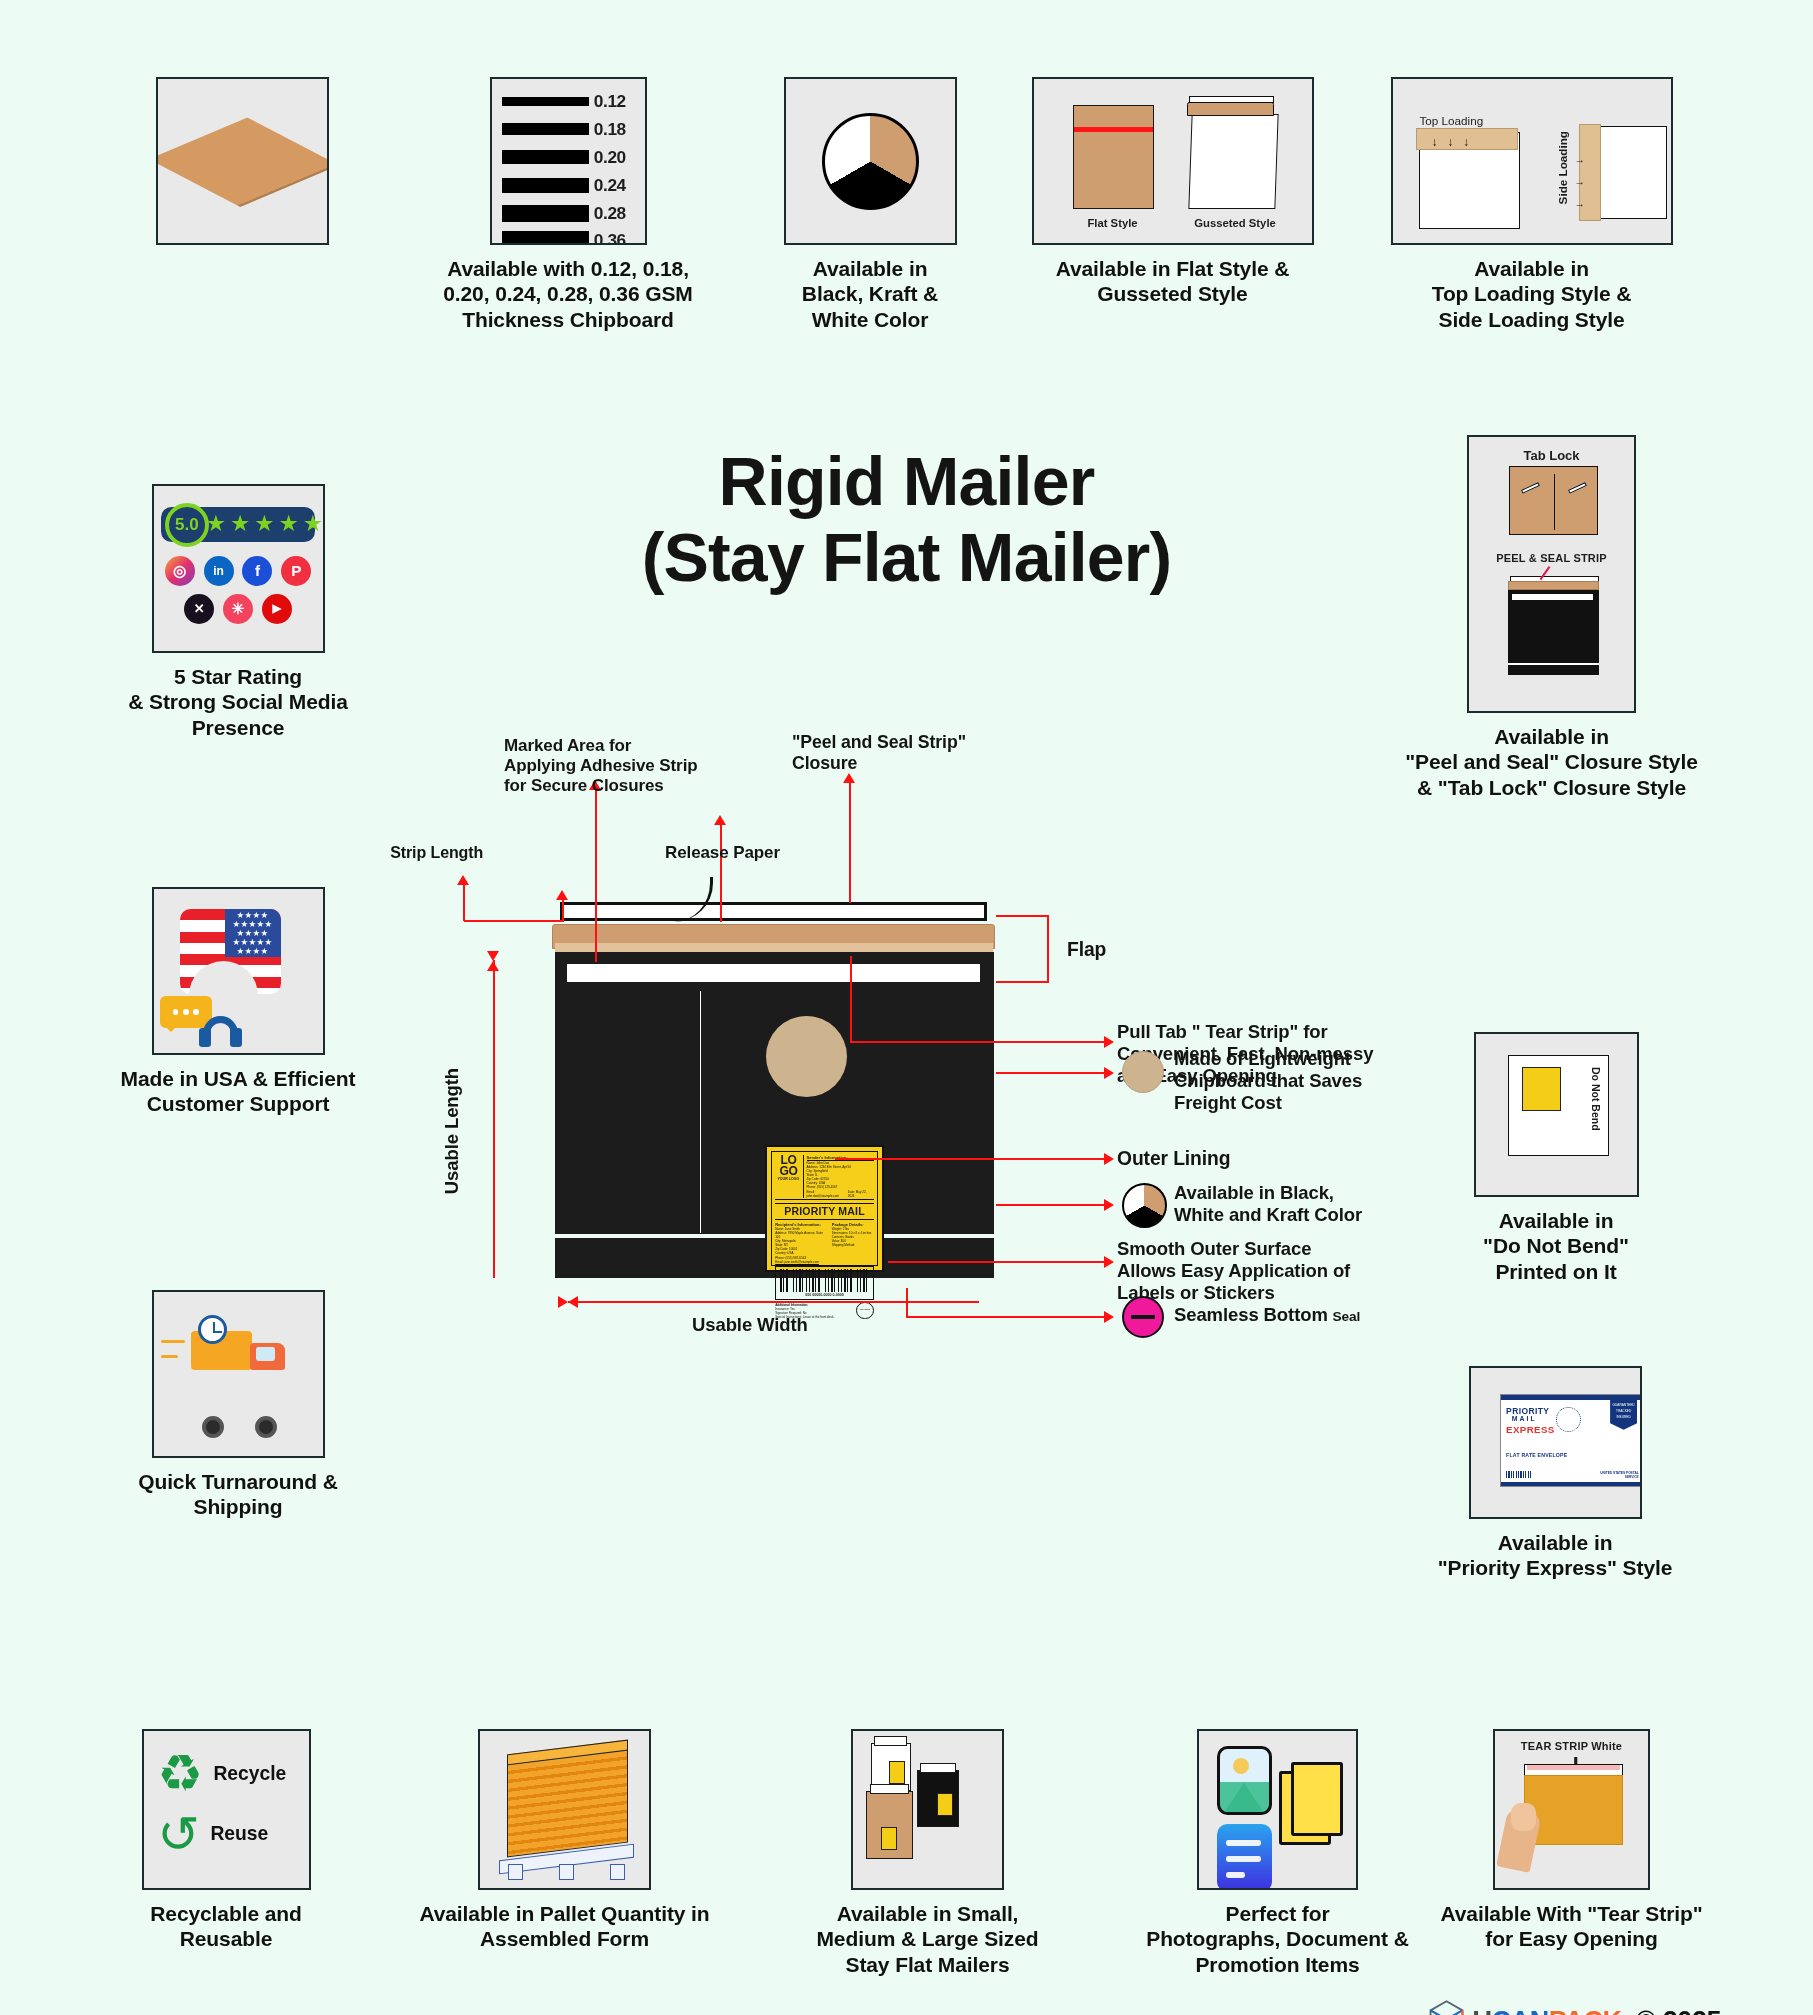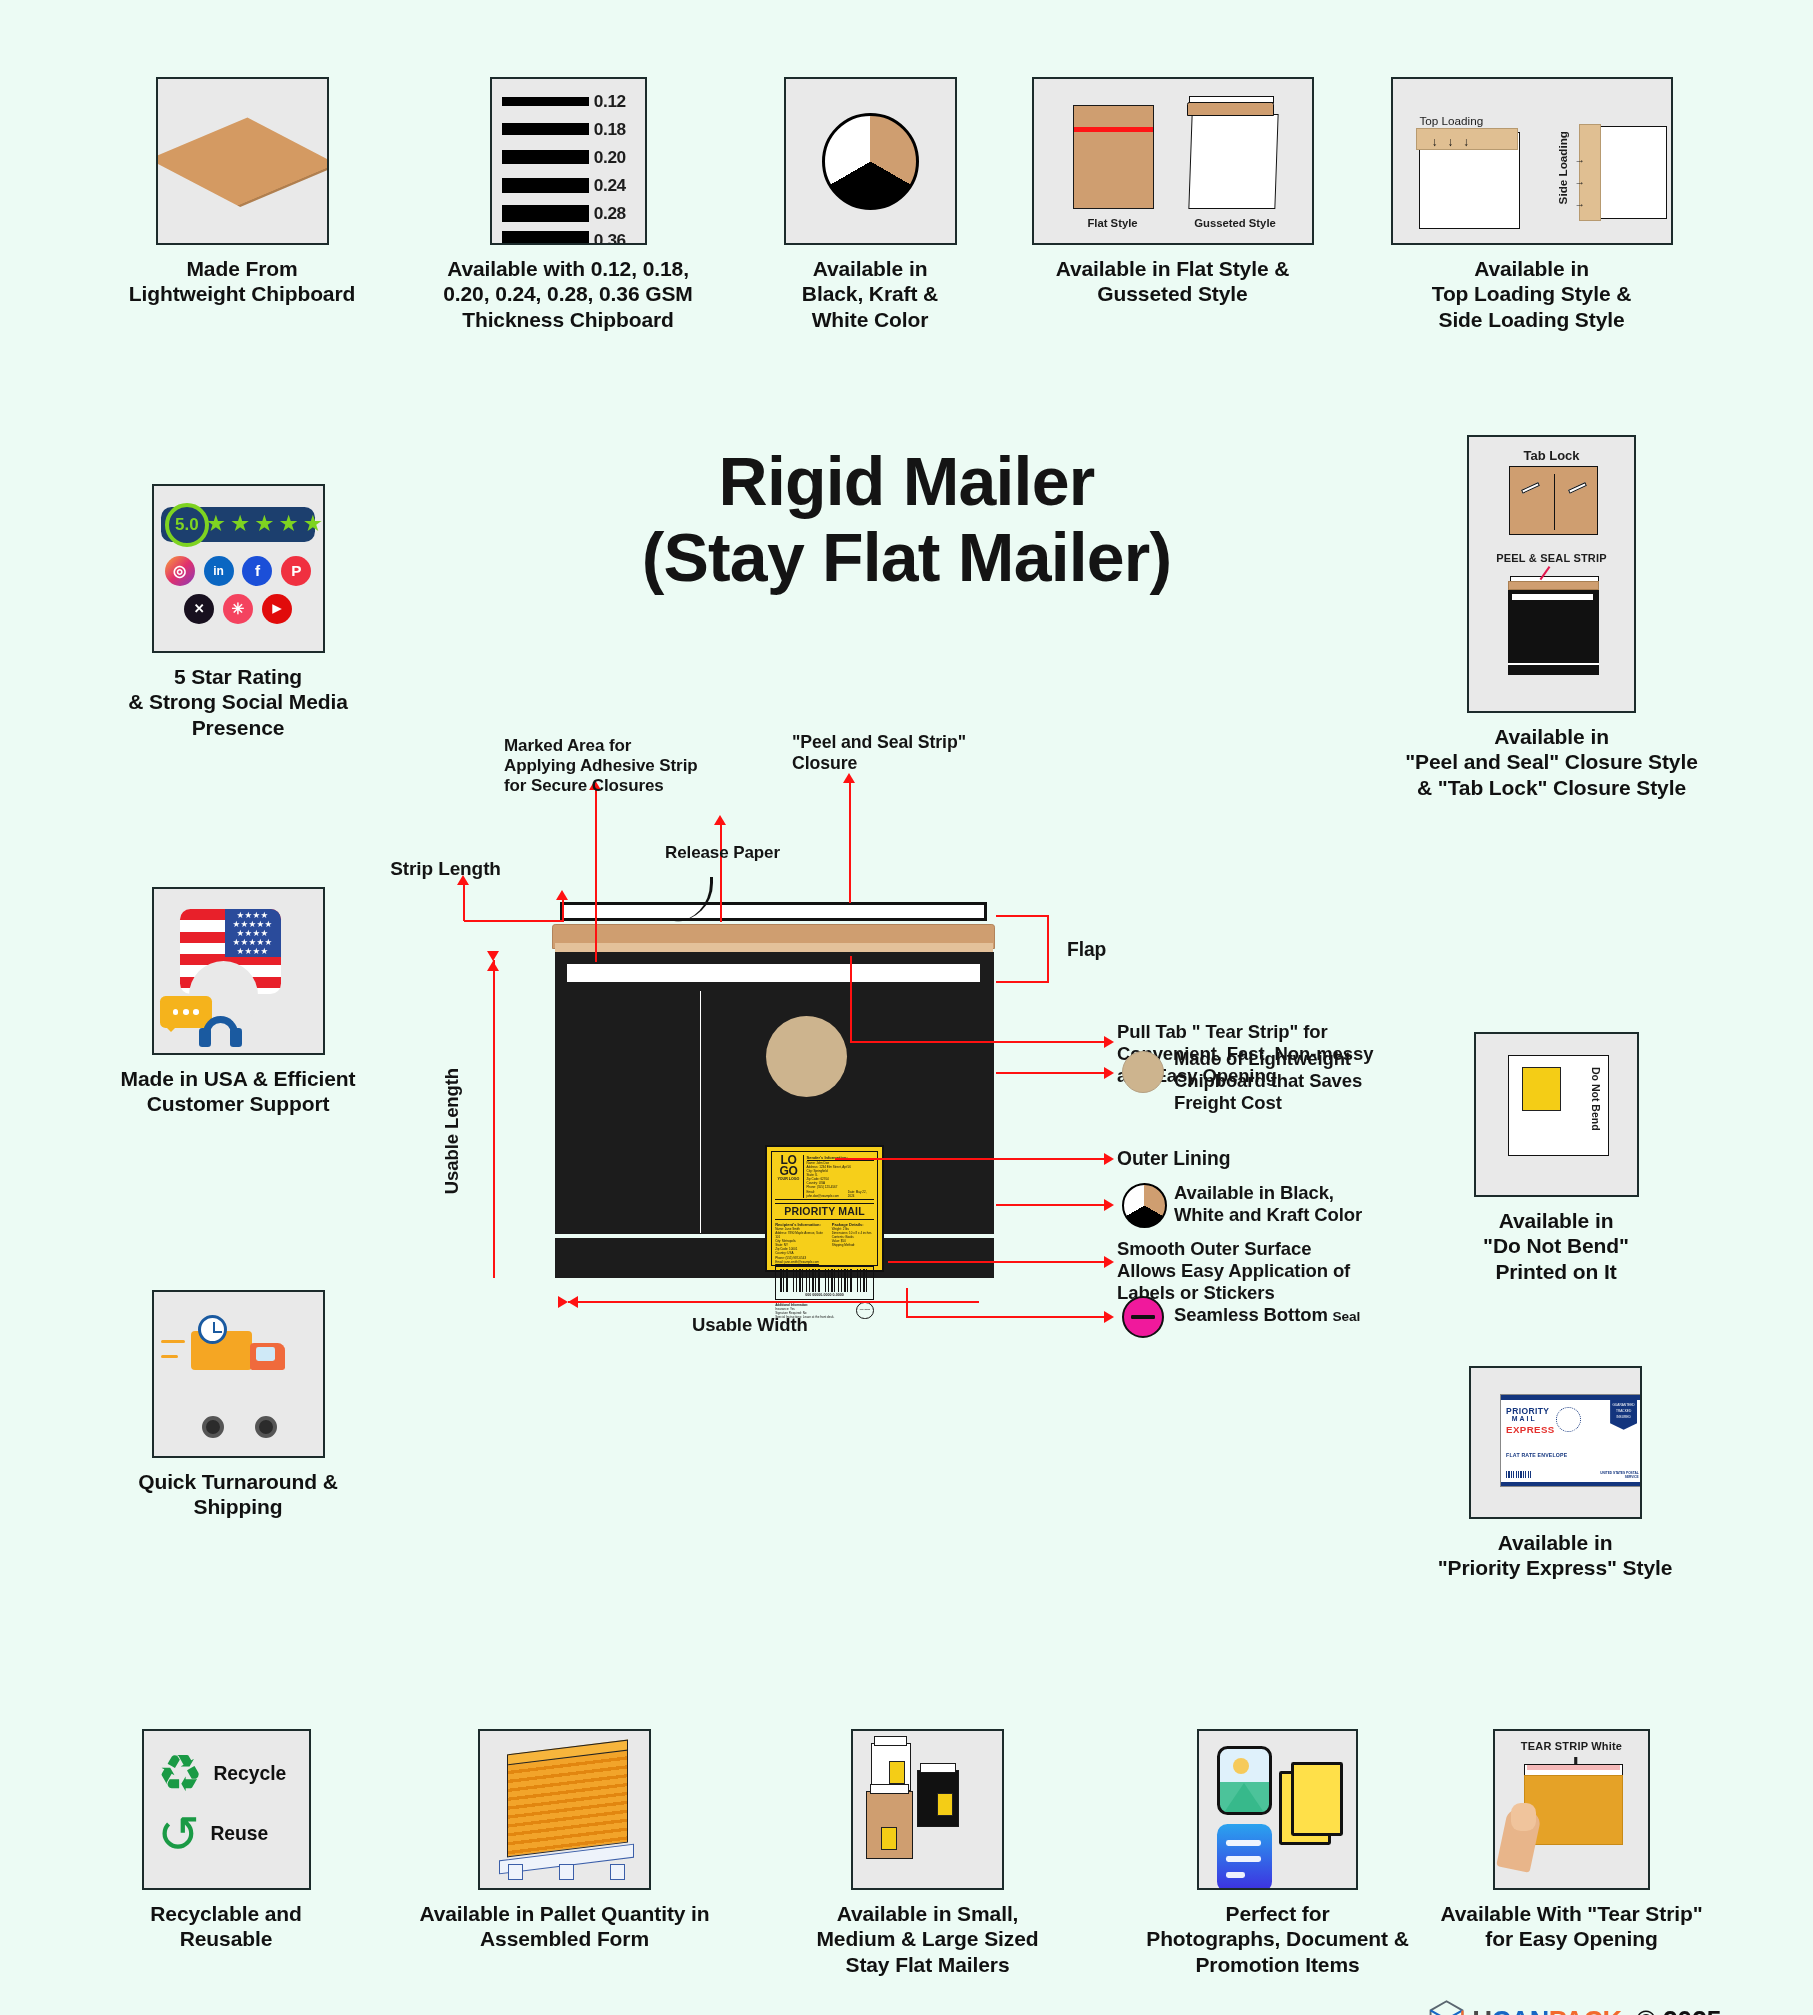--- a/index.html
+++ b/index.html
@@ -200,22 +200,20 @@
 </style>
 </head>
 <body>
 
 <div class="stage">
 
   <div class="feat" id="f-chipboard" style="left:81px; top:77px; width:322px;">
     <div class="frame" style="width:173px;height:168px;">
       <div class="sheet"></div>
     </div>
-    <div class="cap" style="font-size: 21px; white-space: pre-line;">Made From
-Lightweight Chipboard</div>
   </div>
 
   <div class="feat" id="f-thickness" style="left:407px; top:77px; width:322px;">
     <div class="frame" style="width:157px;height:168px;padding:12px 10.5px;">
       <div class="thick-row">
         <div class="thick-bar" style="width:87px;height:9.7px;"></div>
         <div class="thick-val">0.12</div>
       </div>
       <div class="thick-row">
         <div class="thick-bar" style="width:87px;height:12px;"></div>
@@ -607,21 +605,21 @@
 
     <div class="db red arrow-right" style="left:501px;top:519px;width:216px;height:2.4px;"></div>
 
     <div class="db red" style="left:519px;top:546px;width:2.4px;height:29px;"></div>
     <div class="db red arrow-right" style="left:519px;top:574px;width:198px;height:2.4px;"></div>
 
     <div class="db red arrow-up arrow-down" style="left:106px;top:218px;width:2px;height:318px;"></div>
 
     <div class="db red arrow-left arrow-right" style="left:181px;top:559px;width:411px;height:2px;"></div>
 
-    <div class="ann ann-cond" style="left:3.2px;top:116px;font-size:19px;">Strip Length</div>
+    <div class="ann ann-cond" style="left:3.2px;top:101px;font-size:16px;">Strip Length</div>
     <div class="ann ann-cond" style="left:117px;top:-6.4px;font-size:17px;white-space:pre-line;">Marked Area for
 Applying Adhesive Strip
 for Secure Closures</div>
     <div class="ann ann-cond" style="left:278px;top:101px;font-size:17px;">Release Paper</div>
     <div class="ann" style="left:405px;top:-10.5px;font-size:17.7px;white-space:pre-line;">"Peel and Seal Strip"
 Closure</div>
     <div class="ann" style="left:680px;top:196px;font-size:19.3px;">Flap</div>
 
     <div class="ann" style="left:730px;top:279px;font-size:18.5px;white-space:pre-line;">Pull Tab " Tear Strip" for
 Convenient, Fast, Non-messy

